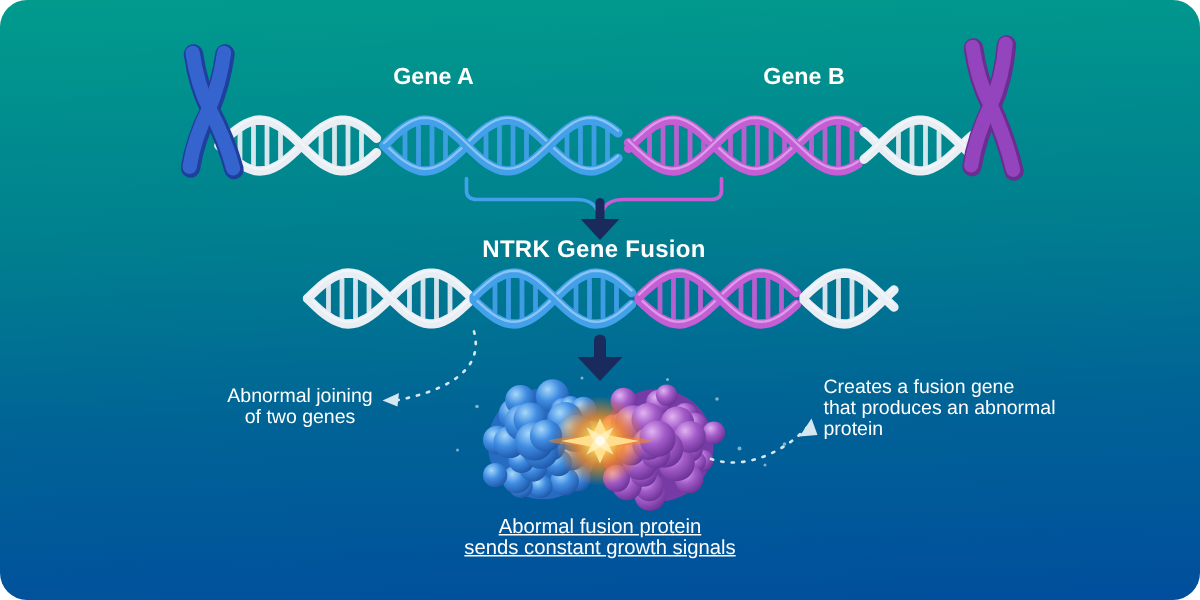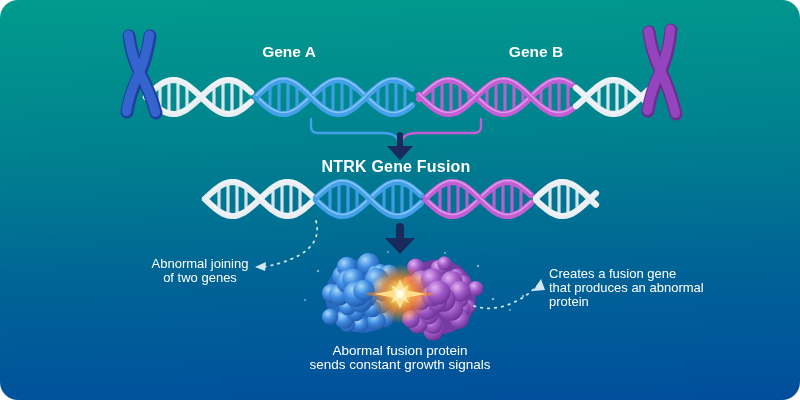--- a/index.html
+++ b/index.html
@@ -260,18 +260,18 @@
         <path d="M474,306 C498,314 524,300 538,285" stroke="#d5e7f0" stroke-width="1.8" fill="none" stroke-dasharray="1.5 5.5" stroke-linecap="round"></path>
         <polygon points="533,291 541,279 545,290" fill="#d5e7f0"></polygon>
       </g>
   </svg>
 
   <div class="t gene-label" id="geneA" style="color: rgb(255, 255, 255);">Gene A</div>
   <div class="t gene-label" id="geneB" style="color: rgb(255, 255, 255);">Gene B</div>
   <div class="t" id="fusionTitle" style="color: rgb(255, 255, 255);">NTRK Gene Fusion</div>
   <div class="t note" id="noteL" style="color: rgb(255, 255, 255);">Abnormal joining
 of two genes</div>
-  <div class="t note" id="noteR" style="color: rgb(255, 255, 255); margin-top: 16px;">Creates a fusion gene
+  <div class="t note" id="noteR" style="color: rgb(255, 255, 255);">Creates a fusion gene
 that produces an abnormal
 protein</div>
-  <div class="t note" id="noteB" style="color: rgb(255, 255, 255);">Abormal fusion protein
+  <div class="t note" id="noteB" style="color: rgb(255, 255, 255); text-decoration: underline;">Abormal fusion protein
 sends constant growth signals</div>
 </div>
 
 </body></html>

